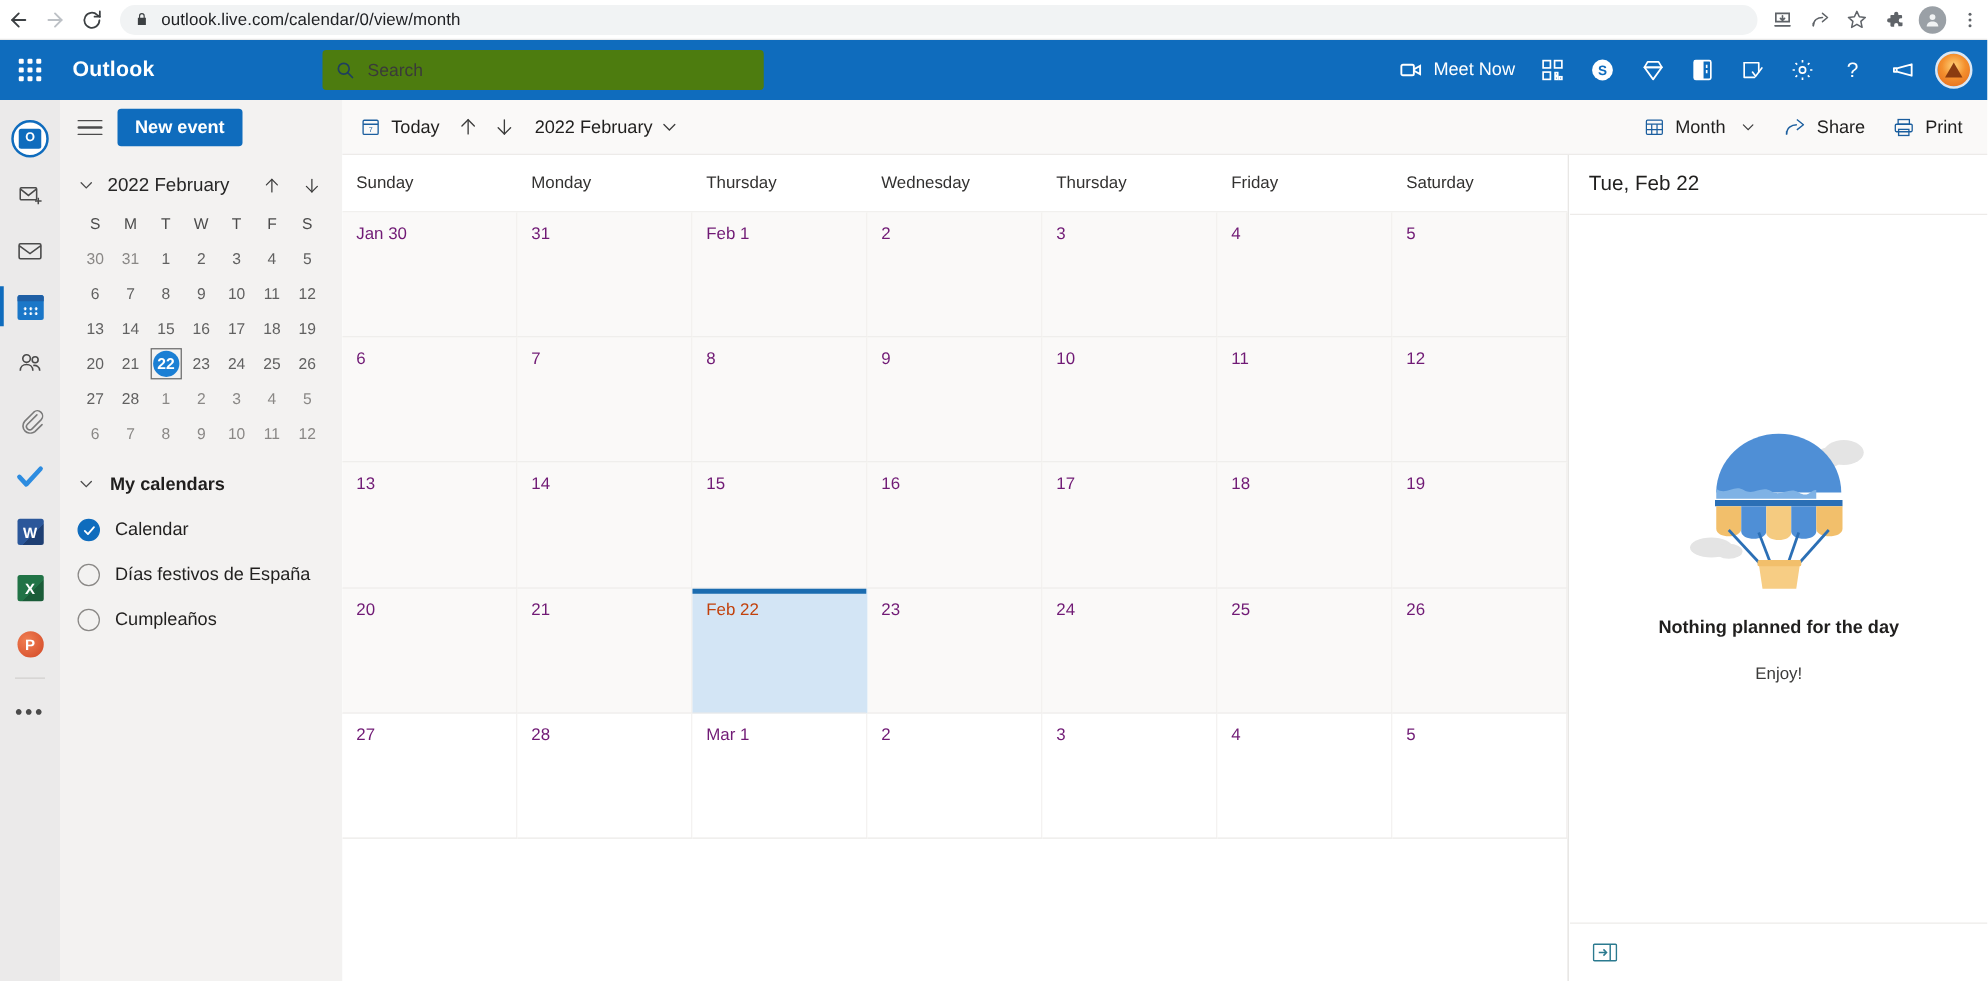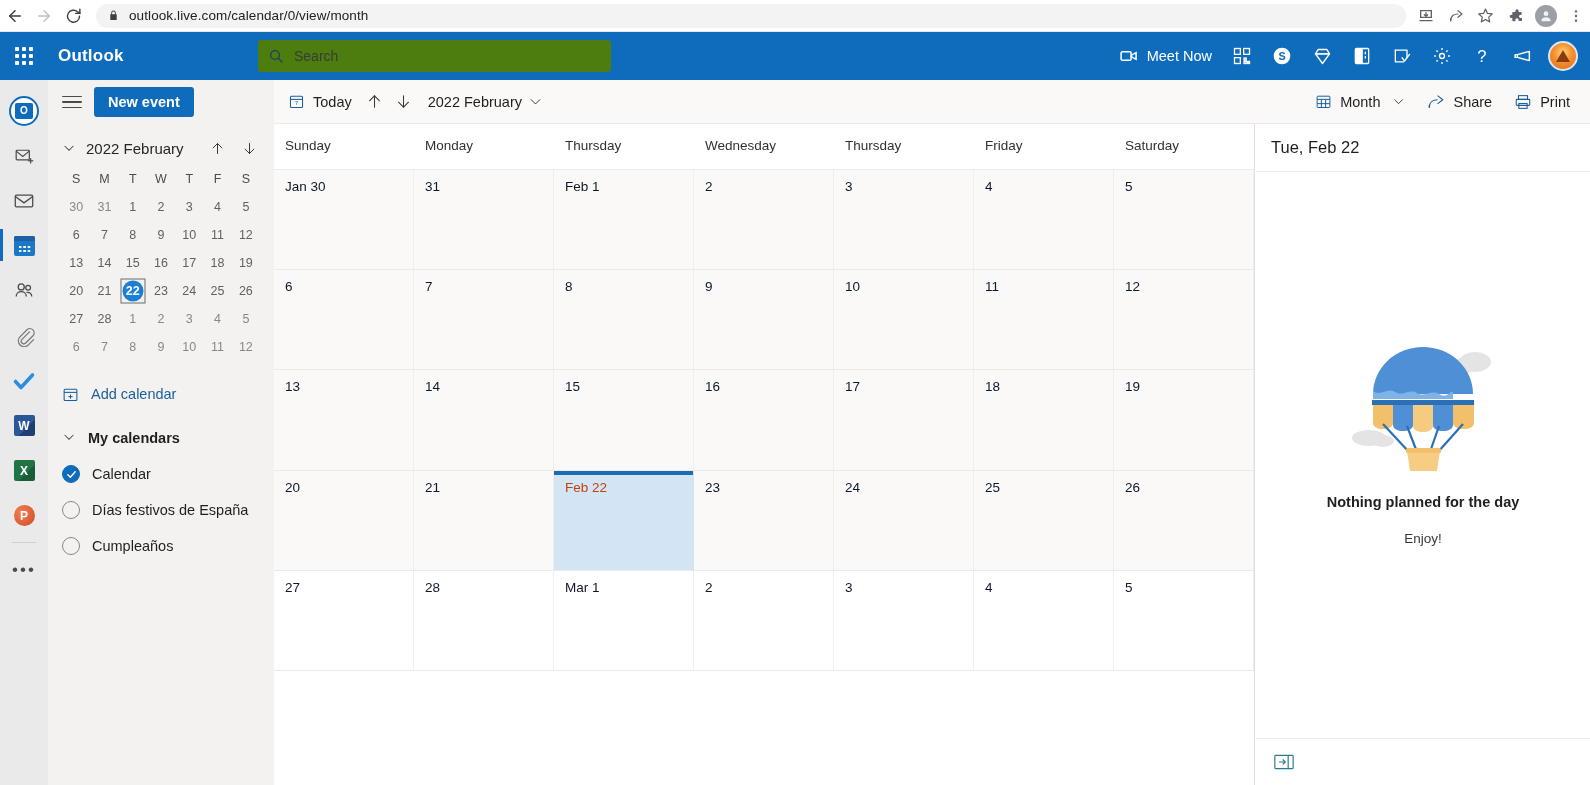--- a/index.html
+++ b/index.html
@@ -220,21 +220,21 @@
     border-bottom: 1px solid #edebe9; background: #fff;
   }
   .dow-cell { font-size: 13.5px; color: #323130; padding: 14px 0 0 11px; }
   .weeks { display: grid; grid-template-rows: repeat(5, 1fr) 114px; height: 615px; }
   .week-row { display: grid; grid-template-columns: repeat(7, 1fr); }
   .day-cell {
     background: #faf9f8; border-right: 1px solid #f0eeec;
     border-bottom: 1px solid #eceae8; padding: 9px 0 0 11px; position: relative;
   }
   .week-row.last .day-cell { background: #ffffff; }
-  .day-num { font-size: 13.5px; color: #0f172a; }
+  .day-num { font-size: 13.5px; color: #701a75; }
   .day-cell.selected { background: #d3e5f5; border-right-color: #d3e5f5; }
   .day-cell.selected::before {
     content: ""; position: absolute; left: 0; right: 0; top: 0; height: 4px;
     background: #1b6cb0;
   }
   .day-cell.selected .day-num { color: #c2410c; }
 
   
   .agenda {
     position: absolute; left: 1256px; top: 124px; width: 334px; height: 661px;
@@ -557,31 +557,20 @@
           <div class="mini-day"><span class="num" style="color: rgb(138, 136, 134);">6</span></div>
           <div class="mini-day"><span class="num" style="color: rgb(138, 136, 134);">7</span></div>
           <div class="mini-day"><span class="num" style="color: rgb(138, 136, 134);">8</span></div>
           <div class="mini-day"><span class="num" style="color: rgb(138, 136, 134);">9</span></div>
           <div class="mini-day"><span class="num" style="color: rgb(138, 136, 134);">10</span></div>
           <div class="mini-day"><span class="num" style="color: rgb(138, 136, 134);">11</span></div>
           <div class="mini-day"><span class="num" style="color: rgb(138, 136, 134);">12</span></div>
         </div>
     </div>
 
-    <div class="addcal-row">
-      <span class="addcal-icon">
-        <svg width="17" height="17" viewBox="0 0 24 24" fill="none" stroke="#1b5e9e" stroke-width="1.5">
-            <rect x="3" y="4.5" width="18" height="16" rx="1.4"></rect>
-            <line x1="3" y1="9" x2="21" y2="9"></line>
-            <line x1="12" y1="12" x2="12" y2="18"></line>
-            <line x1="9" y1="15" x2="15" y2="15"></line>
-          </svg>
-      </span>
-      <span>Add calendar</span>
-    </div>
 
     <div class="section-row">
       <span class="chev">
         <svg width="14" height="14" viewBox="0 0 24 24" fill="none" stroke="#4b4b4b" stroke-width="1.8" stroke-linecap="round">
             <polyline points="5 9 12 16 19 9"></polyline>
           </svg>
       </span>
       <span class="section-title">My calendars</span>
     </div>
 

